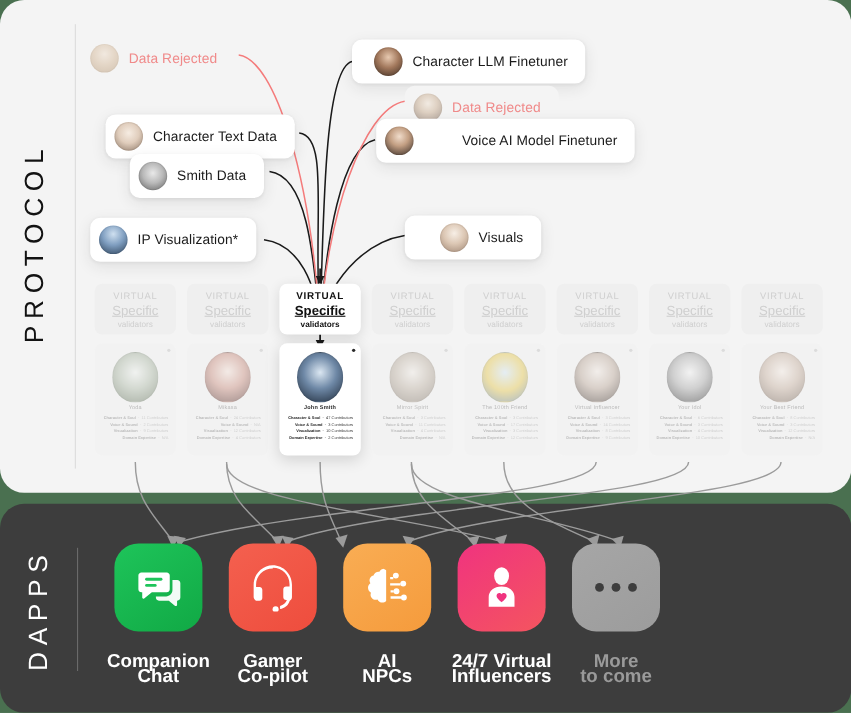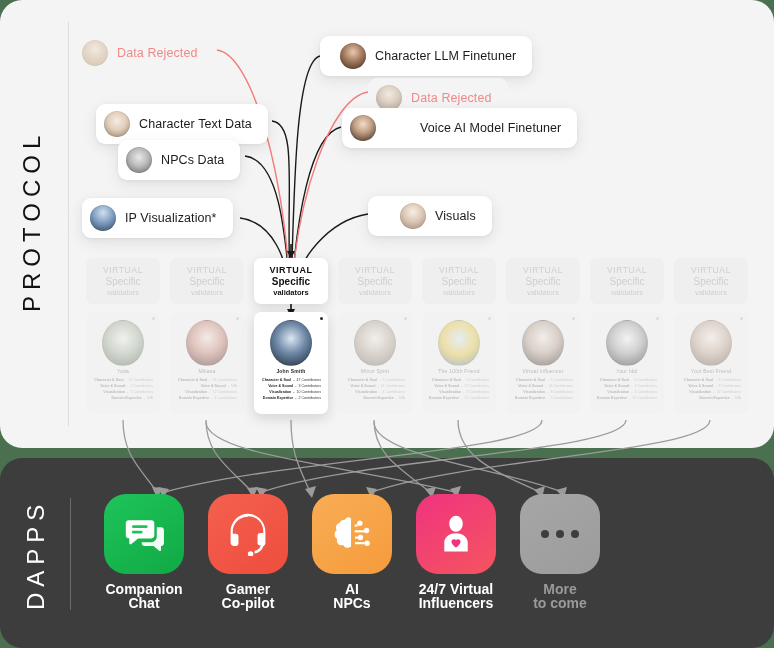--- a/index.html
+++ b/index.html
@@ -78,21 +78,21 @@
   }
   .vbadge {
     width: 74px; height: 46px;
     background: #efefef; border-radius: 7px;
     display: flex; flex-direction: column; align-items: center; justify-content: center;
     gap: 1px;
     color: #cfcfcf;
     text-align: center;
   }
   .vbadge .t1 { font-size: 8.5px; letter-spacing: .6px; }
-  .vbadge .t2 { font-size: 10px; }
+  .vbadge .t2 { font-size: 12px; text-decoration: underline; }
   .vbadge .t3 { font-size: 7.5px; }
   .vbadge.active {
     background: #ffffff; color: #111;
     box-shadow: 0 3px 12px rgba(0,0,0,.12);
   }
   .vbadge.active .t1 { font-weight: bold; font-size: 9px; }
   .vbadge.active .t2, .vbadge.active .t3 { font-weight: bold; }
 
   
   .crow {
@@ -154,22 +154,22 @@
     position: absolute; left: 104px; top: 494px;
     display: flex; gap: 24px; z-index: 3;
   }
   .app { width: 80px; display: flex; flex-direction: column; align-items: center; }
   .app .tile {
     width: 80px; height: 80px; border-radius: 22px;
     display: flex; align-items: center; justify-content: center;
     color: #fff;
   }
   .app .nm {
-    margin-top: 8px; text-align: center;
-    font-size: 14px; font-weight: bold; color: #ffffff; line-height: 14px;
+    margin-top: 20px; text-align: center;
+    font-size: 17px; font-weight: bold; color: #ffffff; line-height: 14px;
   }
   .app.more .nm { color: #9a9a9a; font-weight: bold; }
   .dots { display: flex; gap: 7px; }
   .dots i { width: 8px; height: 8px; border-radius: 50%; background: #3d3d3d; display: block; }
 
   .arrows { position: absolute; left:0; top:0; width: 774px; height: 648px; pointer-events:none; z-index:2; }
 </style>
 </head>
 <body>
 
@@ -228,21 +228,21 @@
       <span class="label">Character Text Data</span>
     </div>
 
     <div class="chip rejected" style="left:368px; top:78px;">
       <span class="av av-b"></span>
       <span class="label">Data Rejected</span>
     </div>
 
     <div class="chip" style="left:118px; top:140px;">
       <span class="av av-d"></span>
-      <span class="label">NPCs Data</span>
+      <span class="label">Smith Data</span>
     </div>
 
     <div class="chip" style="left:342px; top:108px;gap:44px;">
       <span class="av av-f"></span>
       <span class="label">Voice AI Model Finetuner</span>
     </div>
 
     <div class="chip" style="left:82px; top:198px;">
       <span class="av av-g"></span>
       <span class="label">IP Visualization*</span>

